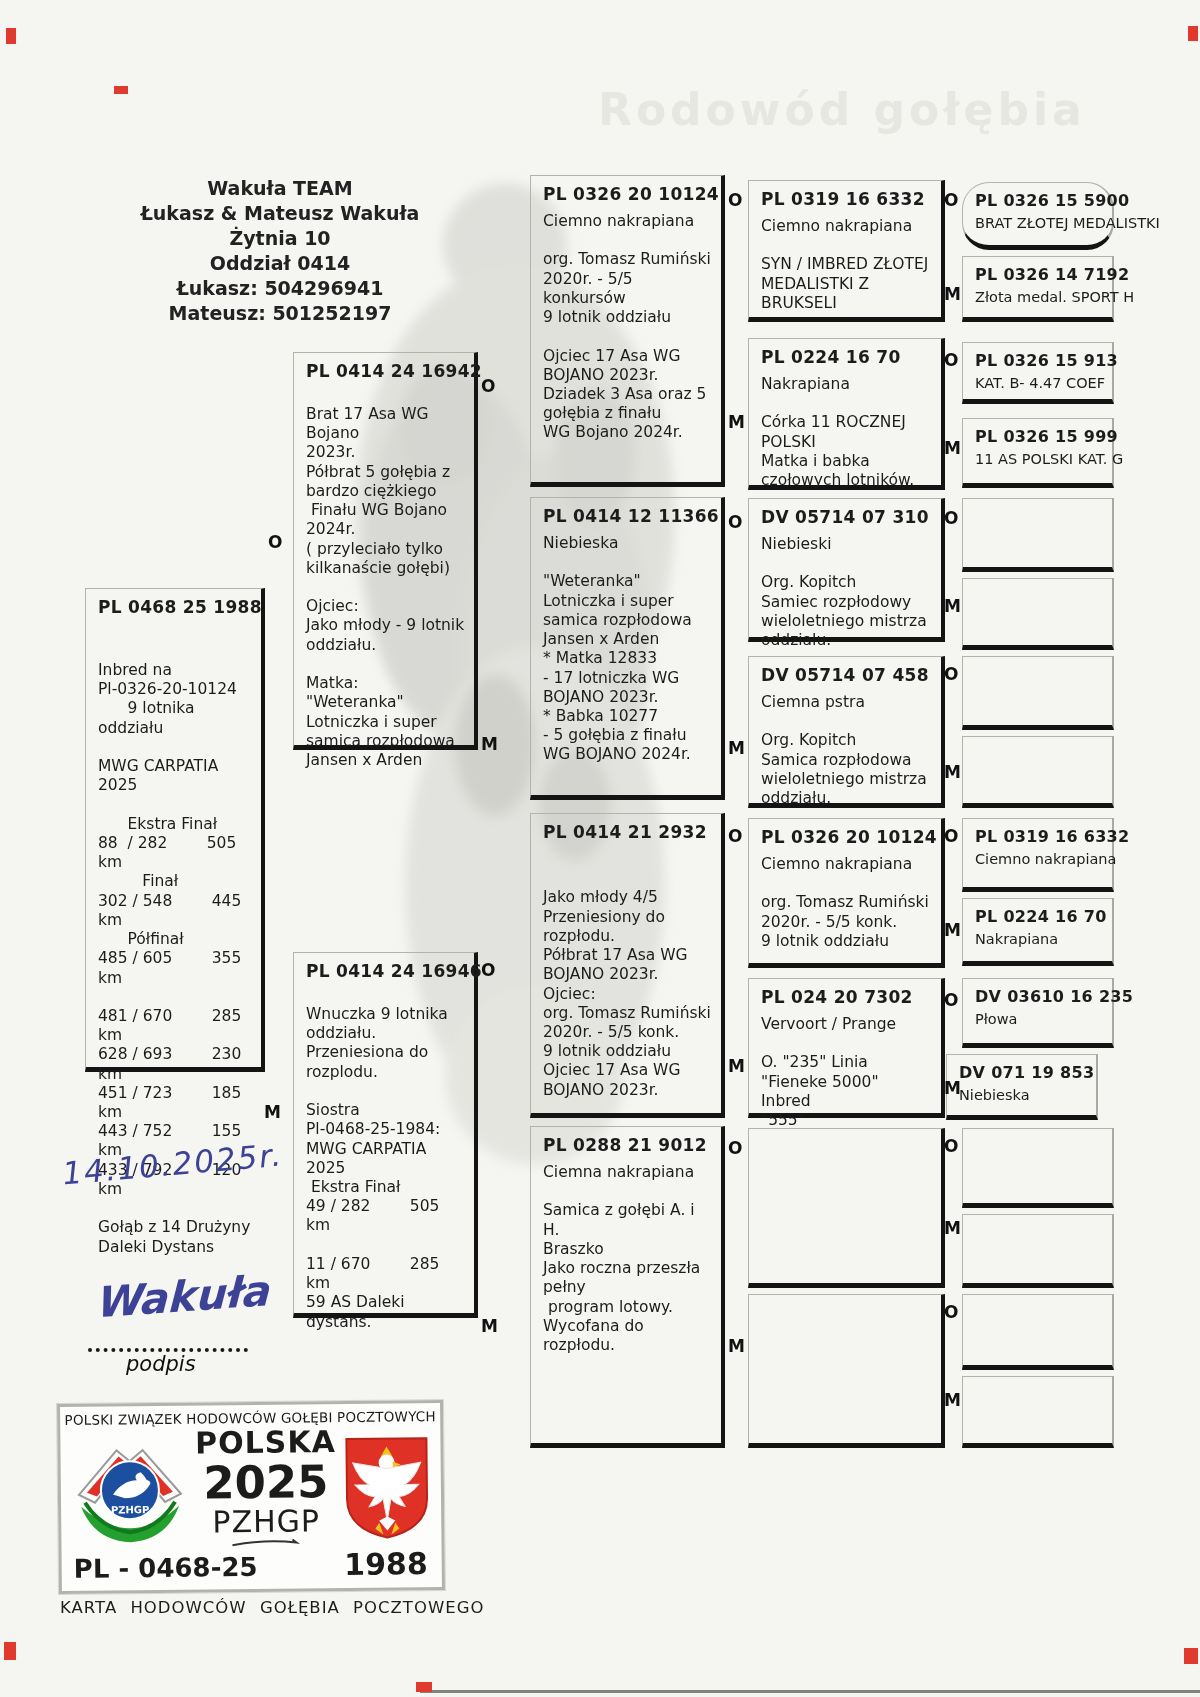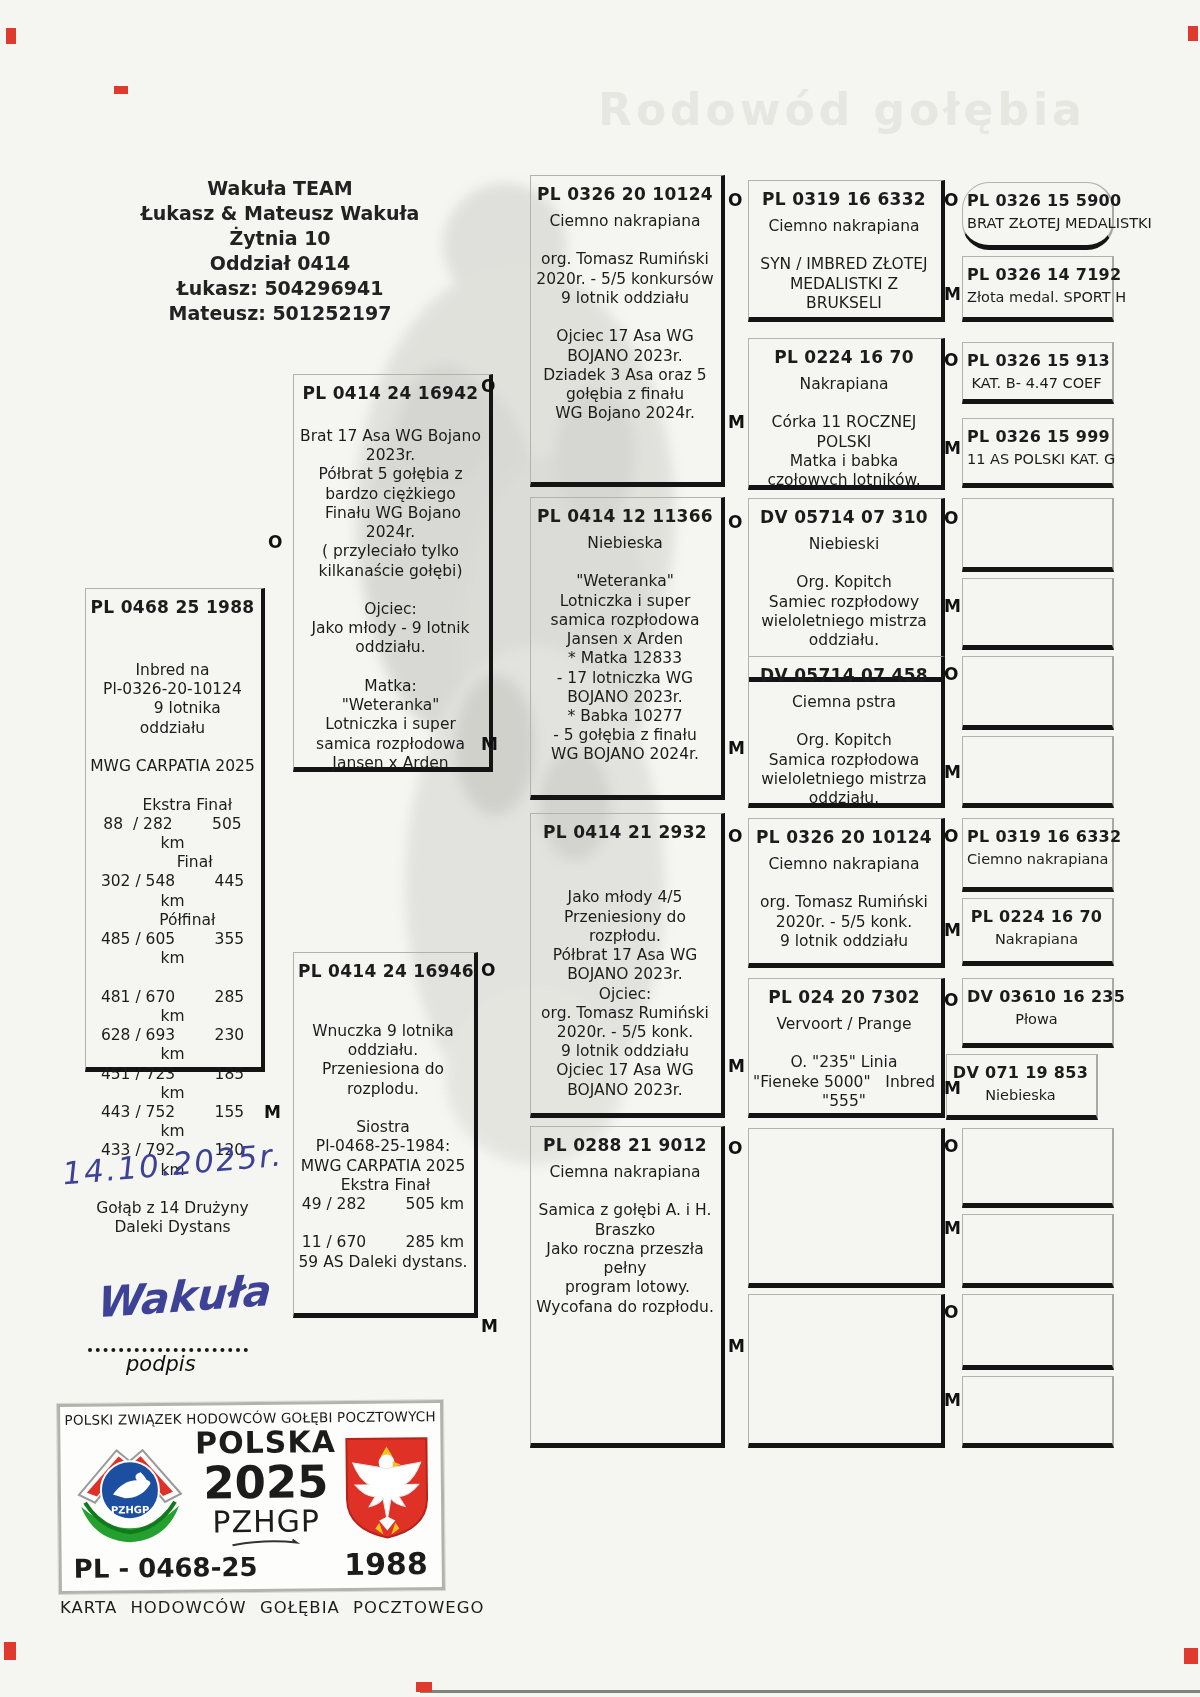--- a/index.html
+++ b/index.html
@@ -6,27 +6,27 @@
   body{font-family:"DejaVu Sans","Liberation Sans",sans-serif;background:#e9e9e6;}
   #page{position:relative;width:1200px;height:1697px;background:#f5f5f2;overflow:hidden;color:#1c1c1c;}
 
   
   #pigeon-wm{position:absolute;left:205px;top:125px;width:530px;height:1040px;opacity:.45;filter:blur(6px);z-index:1;}
   #title-wm{position:absolute;left:598px;top:84px;font-size:44px;font-weight:700;letter-spacing:4px;color:#e7e7e2;z-index:1;white-space:nowrap;}
 
   .bx{position:absolute;z-index:2;background:transparent;
       border-top:1px solid #b3b3ac;border-left:1px solid #b3b3ac;
       border-right:4px solid #141414;border-bottom:5px solid #141414;
-      padding:8px 6px 6px 4px;box-sizing:border-box;text-align:center;}
+      padding:8px 6px 6px 12px;box-sizing:border-box;}
   .bx5{border-right:2px solid #a9a9a2;}
   .ringnum{font-weight:700;font-size:17px;letter-spacing:.3px;white-space:nowrap;}
   .ringnum.sm{font-size:16px;}
   .notes{font-size:15.5px;line-height:1.24;white-space:pre-wrap;}
   .desc5{font-size:14.5px;margin-top:5px;white-space:nowrap;}
-  .g8{margin-top:8px;} .g24{margin-top:24px;} .g48{margin-top:41px;} .g62{margin-top:44px;}
+  .g8{margin-top:8px;} .g24{margin-top:24px;} .g48{margin-top:24px;} .g62{margin-top:44px;}
 
   .om{position:absolute;z-index:3;font-weight:700;font-size:17px;color:#111;}
 
   #breeder{position:absolute;left:88px;top:176px;width:384px;z-index:2;text-align:center;
            font-weight:700;font-size:19px;line-height:1.32;color:#222;}
 
   .scan-mark{position:absolute;background:#e0392e;z-index:5;}
   #scan-edge-bottom{position:absolute;left:420px;top:1690px;width:780px;height:3px;background:#83837e;z-index:4;}
 
   #hand-date{position:absolute;left:62px;top:1146px;z-index:3;font-size:31px;font-style:italic;
@@ -139,21 +139,21 @@
 481 / 670        285 km
 628 / 693        230 km
 451 / 723        185 km
 443 / 752        155 km
 433 / 792        120 km
 
 Gołąb z 14 Drużyny
 Daleki Dystans</div>
   </div>
 
-  <div class="bx" style="left:293px;top:374px;width:200px;height:398px;">
+  <div class="bx" style="left:293px;top:352px;width:185px;height:398px;">
     <div class="ringnum">PL 0414 24 16942</div>
     <div class="notes g24">Brat 17 Asa WG Bojano
 2023r.
 Półbrat 5 gołębia z
 bardzo ciężkiego
  Finału WG Bojano
 2024r.
 ( przyleciało tylko
 kilkanaście gołębi)
 
@@ -251,21 +251,21 @@
   </div>
   <div class="bx" style="left:748px;top:338px;width:197px;height:152px;">
     <div class="ringnum">PL 0224 16 70</div>
     <div class="notes g8">Nakrapiana
 
 Córka 11 ROCZNEJ
 POLSKI
 Matka i babka
 czołowych lotników.</div>
   </div>
-  <div class="bx" style="left:748px;top:498px;width:197px;height:184px;">
+  <div class="bx" style="left:748px;top:498px;width:197px;height:144px;">
     <div class="ringnum">DV 05714 07 310</div>
     <div class="notes g8">Niebieski
 
 Org. Kopitch
 Samiec rozpłodowy
 wieloletniego mistrza
 oddziału.</div>
   </div>
   <div class="bx" style="left:748px;top:656px;width:197px;height:152px;">
     <div class="ringnum">DV 05714 07 458</div>

